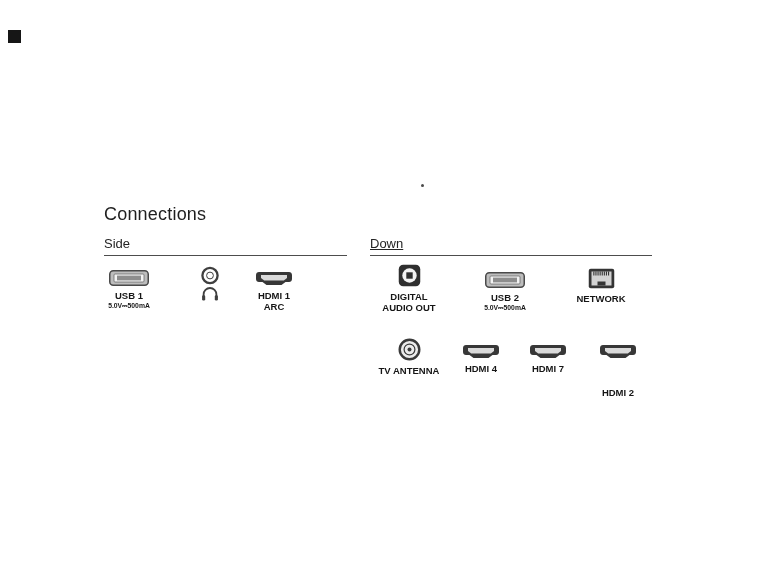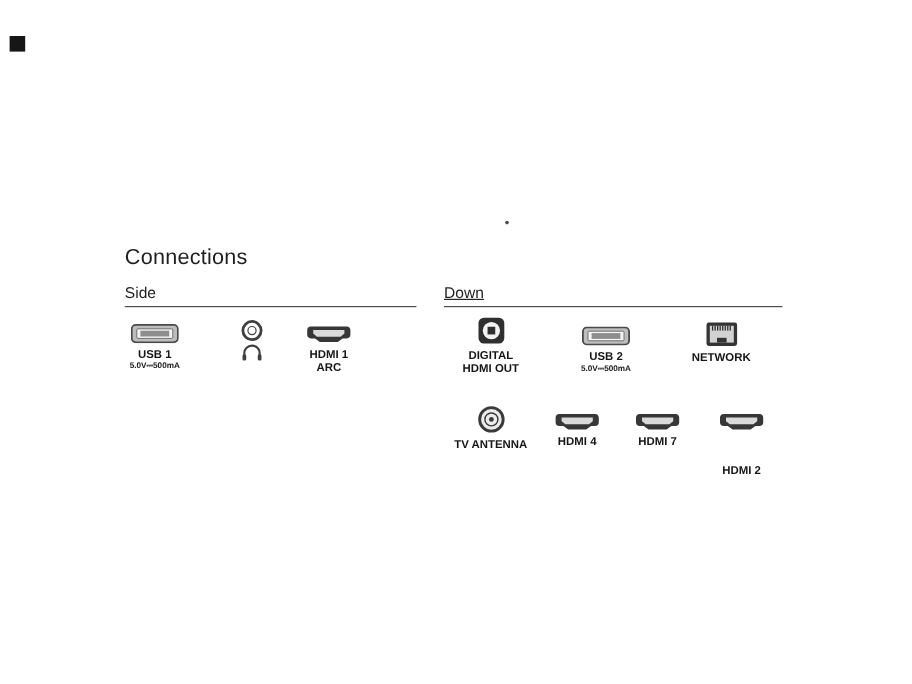--- a/index.html
+++ b/index.html
@@ -100,21 +100,21 @@
   <div class="section-label down">Down</div>
   <div class="rule down"></div>
 
   <div class="port" style="left:364px; top:264px;">
     <svg width="23" height="23" viewBox="0 0 23 23">
       <rect x="0.75" y="0.75" width="21.5" height="21.5" rx="4.5" fill="#2f2f2f"></rect>
       <circle cx="11.5" cy="11.5" r="7.2" fill="#f3f3f3"></circle>
       <rect x="8.3" y="8.3" width="6.4" height="6.4" fill="#2f2f2f"></rect>
     </svg>
     <div class="port-name">DIGITAL</div>
-    <div class="port-name second">HDMI OUT</div>
+    <div class="port-name second">AUDIO OUT</div>
   </div>
 
   <div class="port" style="left:460px; top:272px;">
     <svg width="40" height="16" viewBox="0 0 40 16">
       <rect x="0.75" y="0.75" width="38.5" height="14.5" rx="3.5" fill="#bdbdbd" stroke="#4a4a4a" stroke-width="1.5"></rect>
       <rect x="5" y="4" width="30" height="8" rx="1" fill="#f3f3f3" stroke="#6b6b6b" stroke-width="0.8"></rect>
       <rect x="8" y="5.6" width="24" height="4.8" fill="#8d8d8d"></rect>
     </svg>
     <div class="port-name">USB 2</div>
     <div class="port-spec">5.0V⎓500mA</div>

